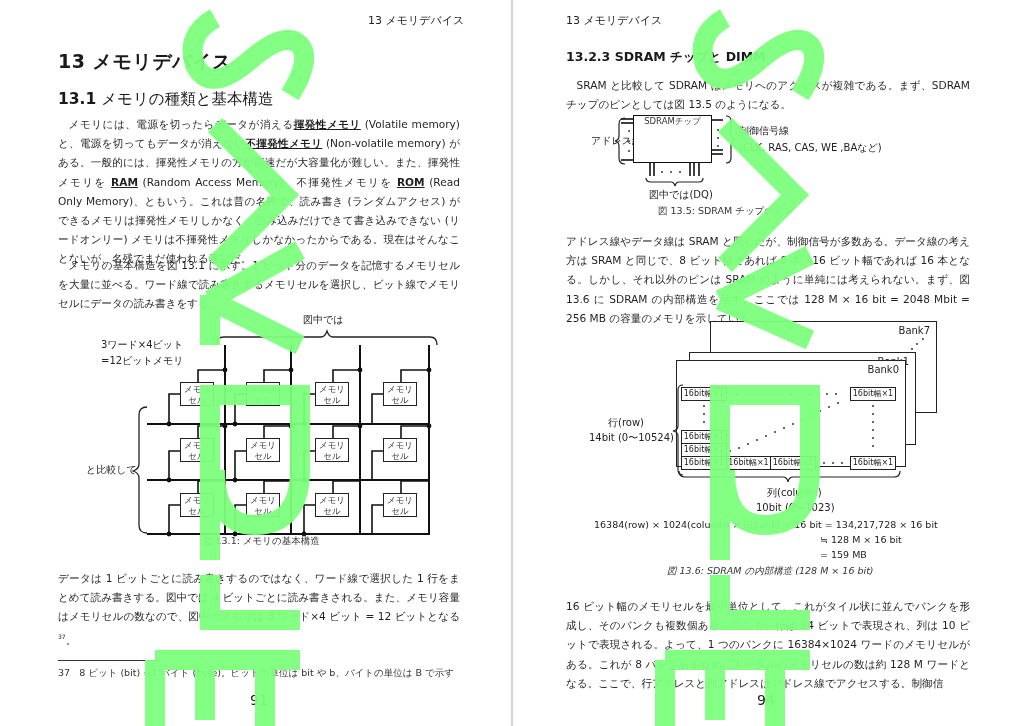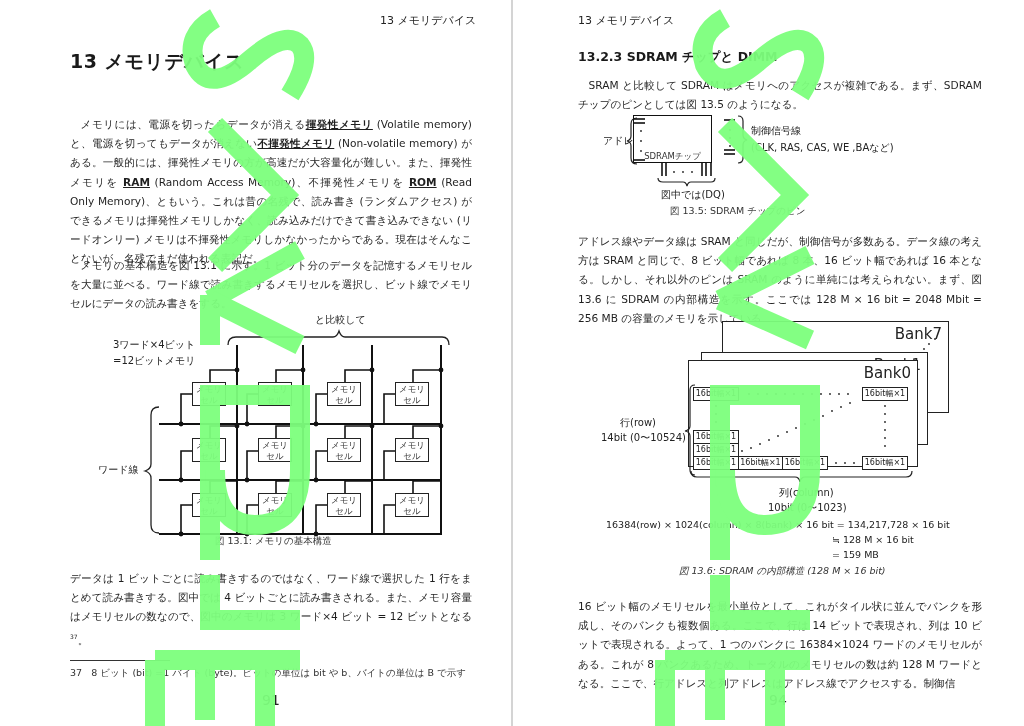--- a/index.html
+++ b/index.html
@@ -1,20 +1,20 @@
 <!DOCTYPE html>
 <html><head>
 <meta charset="utf-8">
 <style>
   html, body { margin:0; padding:0; }
   body {
     width:1024px; height:726px; position:relative; overflow:hidden;
     background:#ffffff; font-family:"DejaVu Sans", "Liberation Sans", sans-serif; color:#1a1a1a;
   }
-  .page { position:absolute; top:0; height:726px; background:#fff; overflow:hidden;margin-left:12px; }
+  .page { position:absolute; top:0; height:726px; background:#fff; overflow:hidden; }
   #page-left { left:0; width:512px; }
   #page-right { left:513px; width:511px; }
   .gutter { position:absolute; left:511px; top:0; width:2px; height:726px; background:#d4d4d4; }
 
   .running-head { position:absolute; top:13px; font-size:11px; color:#222; }
   .chapter-title { position:absolute; left:58px; top:49px; font-size:19px; font-weight:bold; letter-spacing:0.5px; }
   .section-title { position:absolute; left:58px; top:89px; font-size:15.5px; }
   .section-title b { font-weight:bold; }
   .subsection-title { position:absolute; left:566px; top:49px; font-size:12.5px; font-weight:bold; }
 
@@ -24,46 +24,50 @@
 
   .caption { position:absolute; font-size:9.5px; color:#333; white-space:nowrap; }
   .lbl { position:absolute; font-size:10px; color:#222; white-space:nowrap; }
   .cell { position:absolute; width:34px; height:24px; border:1.3px solid #222; background:#fff; font-size:8.5px; line-height:10.5px; text-align:center; padding-top:1px; box-sizing:border-box; color:#333; }
 
   .footnote-rule { position:absolute; left:58px; top:660px; width:100px; height:1.2px; background:#333; }
   .footnote { position:absolute; left:58px; top:667px; font-size:9.5px; color:#333; white-space:nowrap; }
   .page-num { position:absolute; top:692px; font-size:14px; color:#222; }
 
   .bank { position:absolute; border:1.3px solid #222; background:#fff; box-sizing:border-box; }
-  .bank-label { position:absolute; right:6px; top:3px; font-size:15px; color:#222; }
+  .bank-label { position:absolute; right:6px; top:3px; font-size:10px; color:#222; }
   .bitbox { position:absolute; height:14px; border:1.3px solid #222; background:#fff; font-size:8px; line-height:12px; text-align:center; box-sizing:border-box; color:#222; white-space:nowrap; }
 
   .chip { position:absolute; border:1.5px solid #111; background:#fff; box-sizing:border-box; font-size:8.5px; color:#333; text-align:center; }
 
   .eq { position:absolute; font-size:9.5px; color:#222; white-space:nowrap; font-family:"DejaVu Sans", sans-serif; }
 
   .watermark { position:absolute; top:0; left:0; width:1024px; height:726px; pointer-events:none; }
   svg { overflow:visible; }
 </style>
 </head>
 <body>
 
 <div id="page-left" class="page">
   <div class="running-head" style="left:368px;">13 メモリデバイス</div>
   <div class="chapter-title">13 メモリデバイス</div>
+  <div class="section-title">
+    <b>13.1</b>
+    <span>メモリの種類と基本構造</span>
+  </div>
 
   <div class="para indent" style="left:58px; top:115px; width:402px;"><span>メモリには、電源を切ったらデータが消える</span><b>揮発性メモリ</b><span> (Volatile memory) と、電源を切ってもデータが消えない</span><b>不揮発性メモリ</b><span> (Non-volatile memory) がある。一般的には、揮発性メモリの方が高速だが大容量化が難しい。また、揮発性メモリを </span><b>RAM</b><span> (Random Access Memory)、不揮発性メモリを </span><b>ROM</b><span> (Read Only Memory)、ともいう。これは昔の名残で、読み書き (ランダムアクセス) ができるメモリは揮発性メモリしかなく、読み込みだけできて書き込みできない (リードオンリー) メモリは不揮発性メモリしかなかったからである。現在はそんなことないが、名残でまだ使われる表記だ。</span></div>
 
   <div class="para indent" style="left:58px; top:256px; width:402px;">メモリの基本構造を図 13.1 に示す。1 ビット分のデータを記憶するメモリセルを大量に並べる。ワード線で読み書きするメモリセルを選択し、ビット線でメモリセルにデータの読み書きをする。</div>
 
   <div>
-    <div class="lbl" style="left:303px; top:313px;">と比較して</div>
+    <div class="lbl" style="left:303px; top:313px;">図中では</div>
     <div class="lbl" style="left:101px; top:338px;">3ワード×4ビット</div>
     <div class="lbl" style="left:101px; top:354px;">=12ビットメモリ</div>
-    <div class="lbl" style="left:86px; top:463px;">ワード線</div>
+    <div class="lbl" style="left:86px; top:463px;">と比較して</div>
 
     <svg style="position:absolute; left:0; top:0;" width="512" height="560">
 
       <path d="M216 345 Q216 337 224 337 L321 337 Q325 337 327 331 Q329 337 333 337 L430 337 Q437 337 437 345" fill="none" stroke="#222" stroke-width="1.3"></path>
 
       <path d="M147 407 Q139 407 139 415 L139 464 Q139 469 133 471 Q139 473 139 478 L139 525 Q139 533 147 533" fill="none" stroke="#222" stroke-width="1.3"></path>
 
       <g stroke="#111" stroke-width="2">
         <line x1="225" y1="345" x2="225" y2="533"></line>
         <line x1="291" y1="345" x2="291" y2="533"></line>
@@ -157,21 +161,21 @@
 <div class="gutter"></div>
 
 <div id="page-right" class="page">
   <div class="running-head" style="left:53px;">13 メモリデバイス</div>
   <div class="subsection-title" style="left:53px;">13.2.3 SDRAM チップと DIMM</div>
 
   <div class="para indent" style="left:53px; top:76px; width:404px;">SRAM と比較して SDRAM はメモリへのアクセスが複雑である。まず、SDRAM チップのピンとしては図 13.5 のようになる。</div>
 
   <div>
     <div class="lbl" style="left:78px; top:134px;">アドレス線(A)</div>
-    <div class="chip" style="left:108px; top:115px; width:79px; height:48px; padding-top:35px;">SDRAMチップ</div>
+    <div class="chip" style="left:120px; top:115px; width:79px; height:48px; padding-top:0;">SDRAMチップ</div>
     <svg style="position:absolute; left:0; top:0;" width="511" height="230">
 
       <path d="M112 118 Q106 118 106 124 L106 136 Q106 140 102 141 Q106 142 106 146 L106 158 Q106 164 112 164" fill="none" stroke="#222" stroke-width="1.2"></path>
       <g stroke="#111" stroke-width="1.6">
         <line x1="108" y1="119" x2="120" y2="119"></line>
           <line x1="108" y1="123" x2="120" y2="123"></line>
         <line x1="108" y1="160" x2="120" y2="160"></line>
       </g>
       <g fill="#222">
           <circle cx="116" cy="131" r="0.9"></circle>

